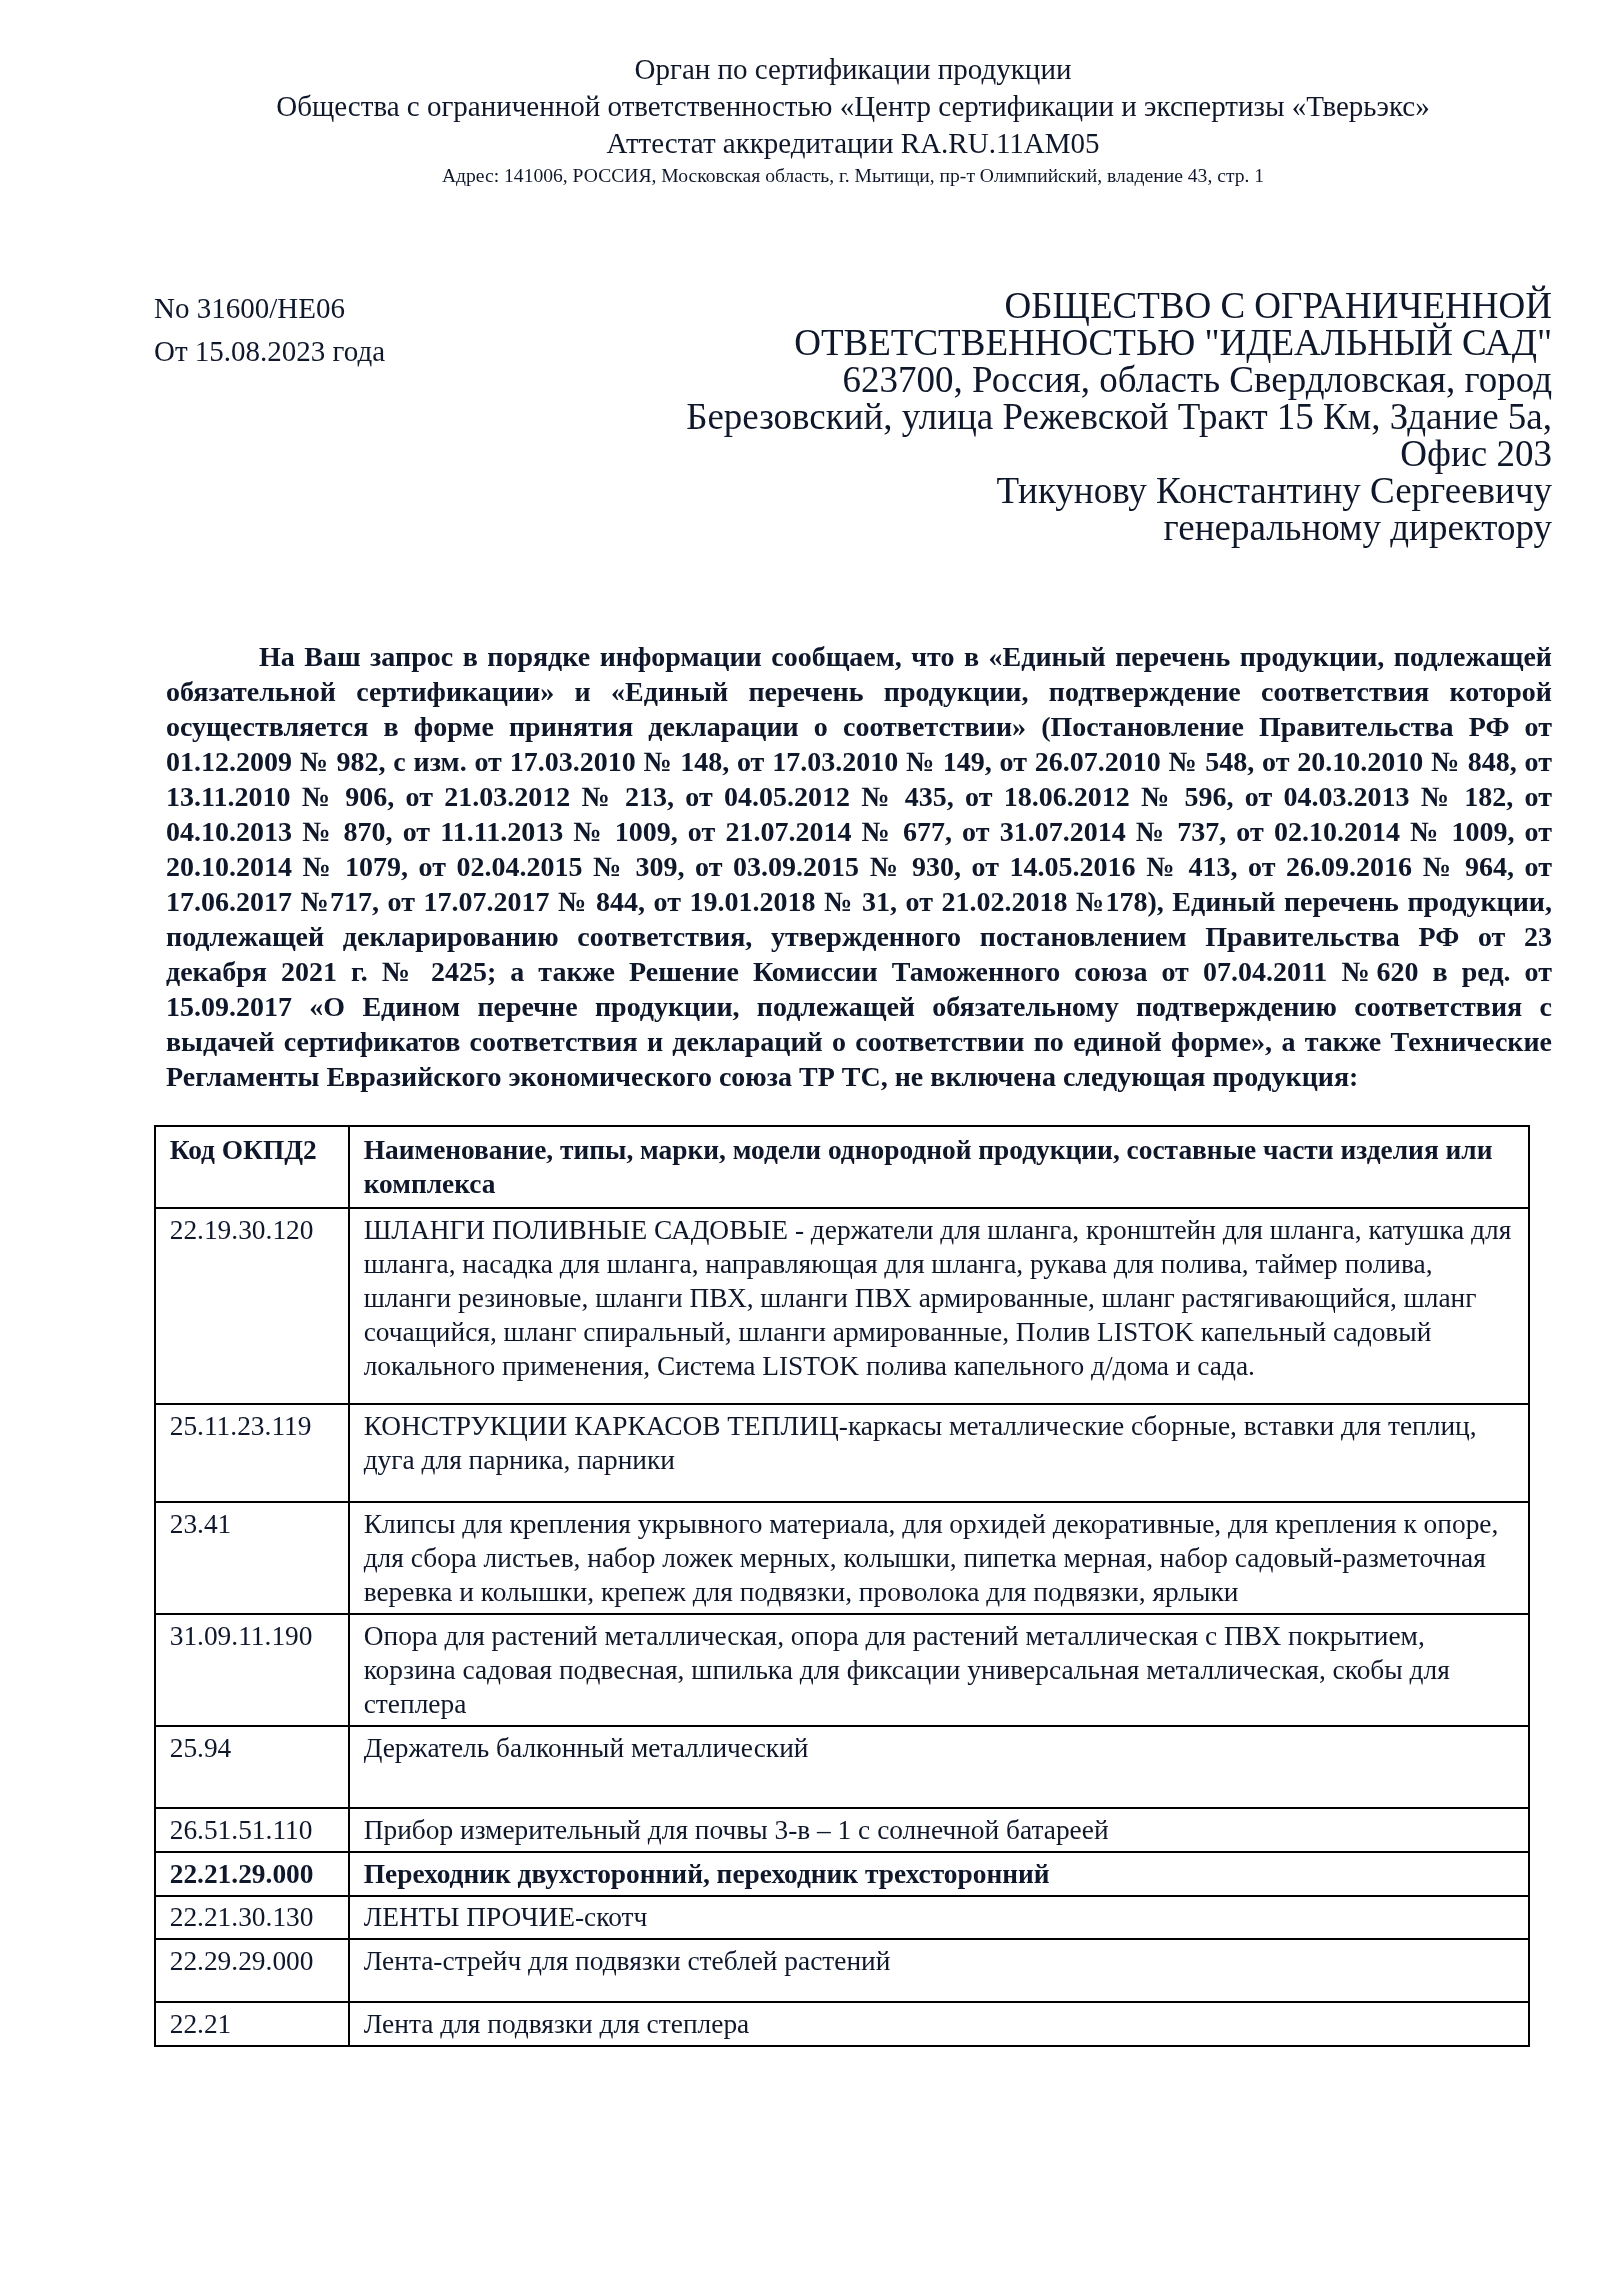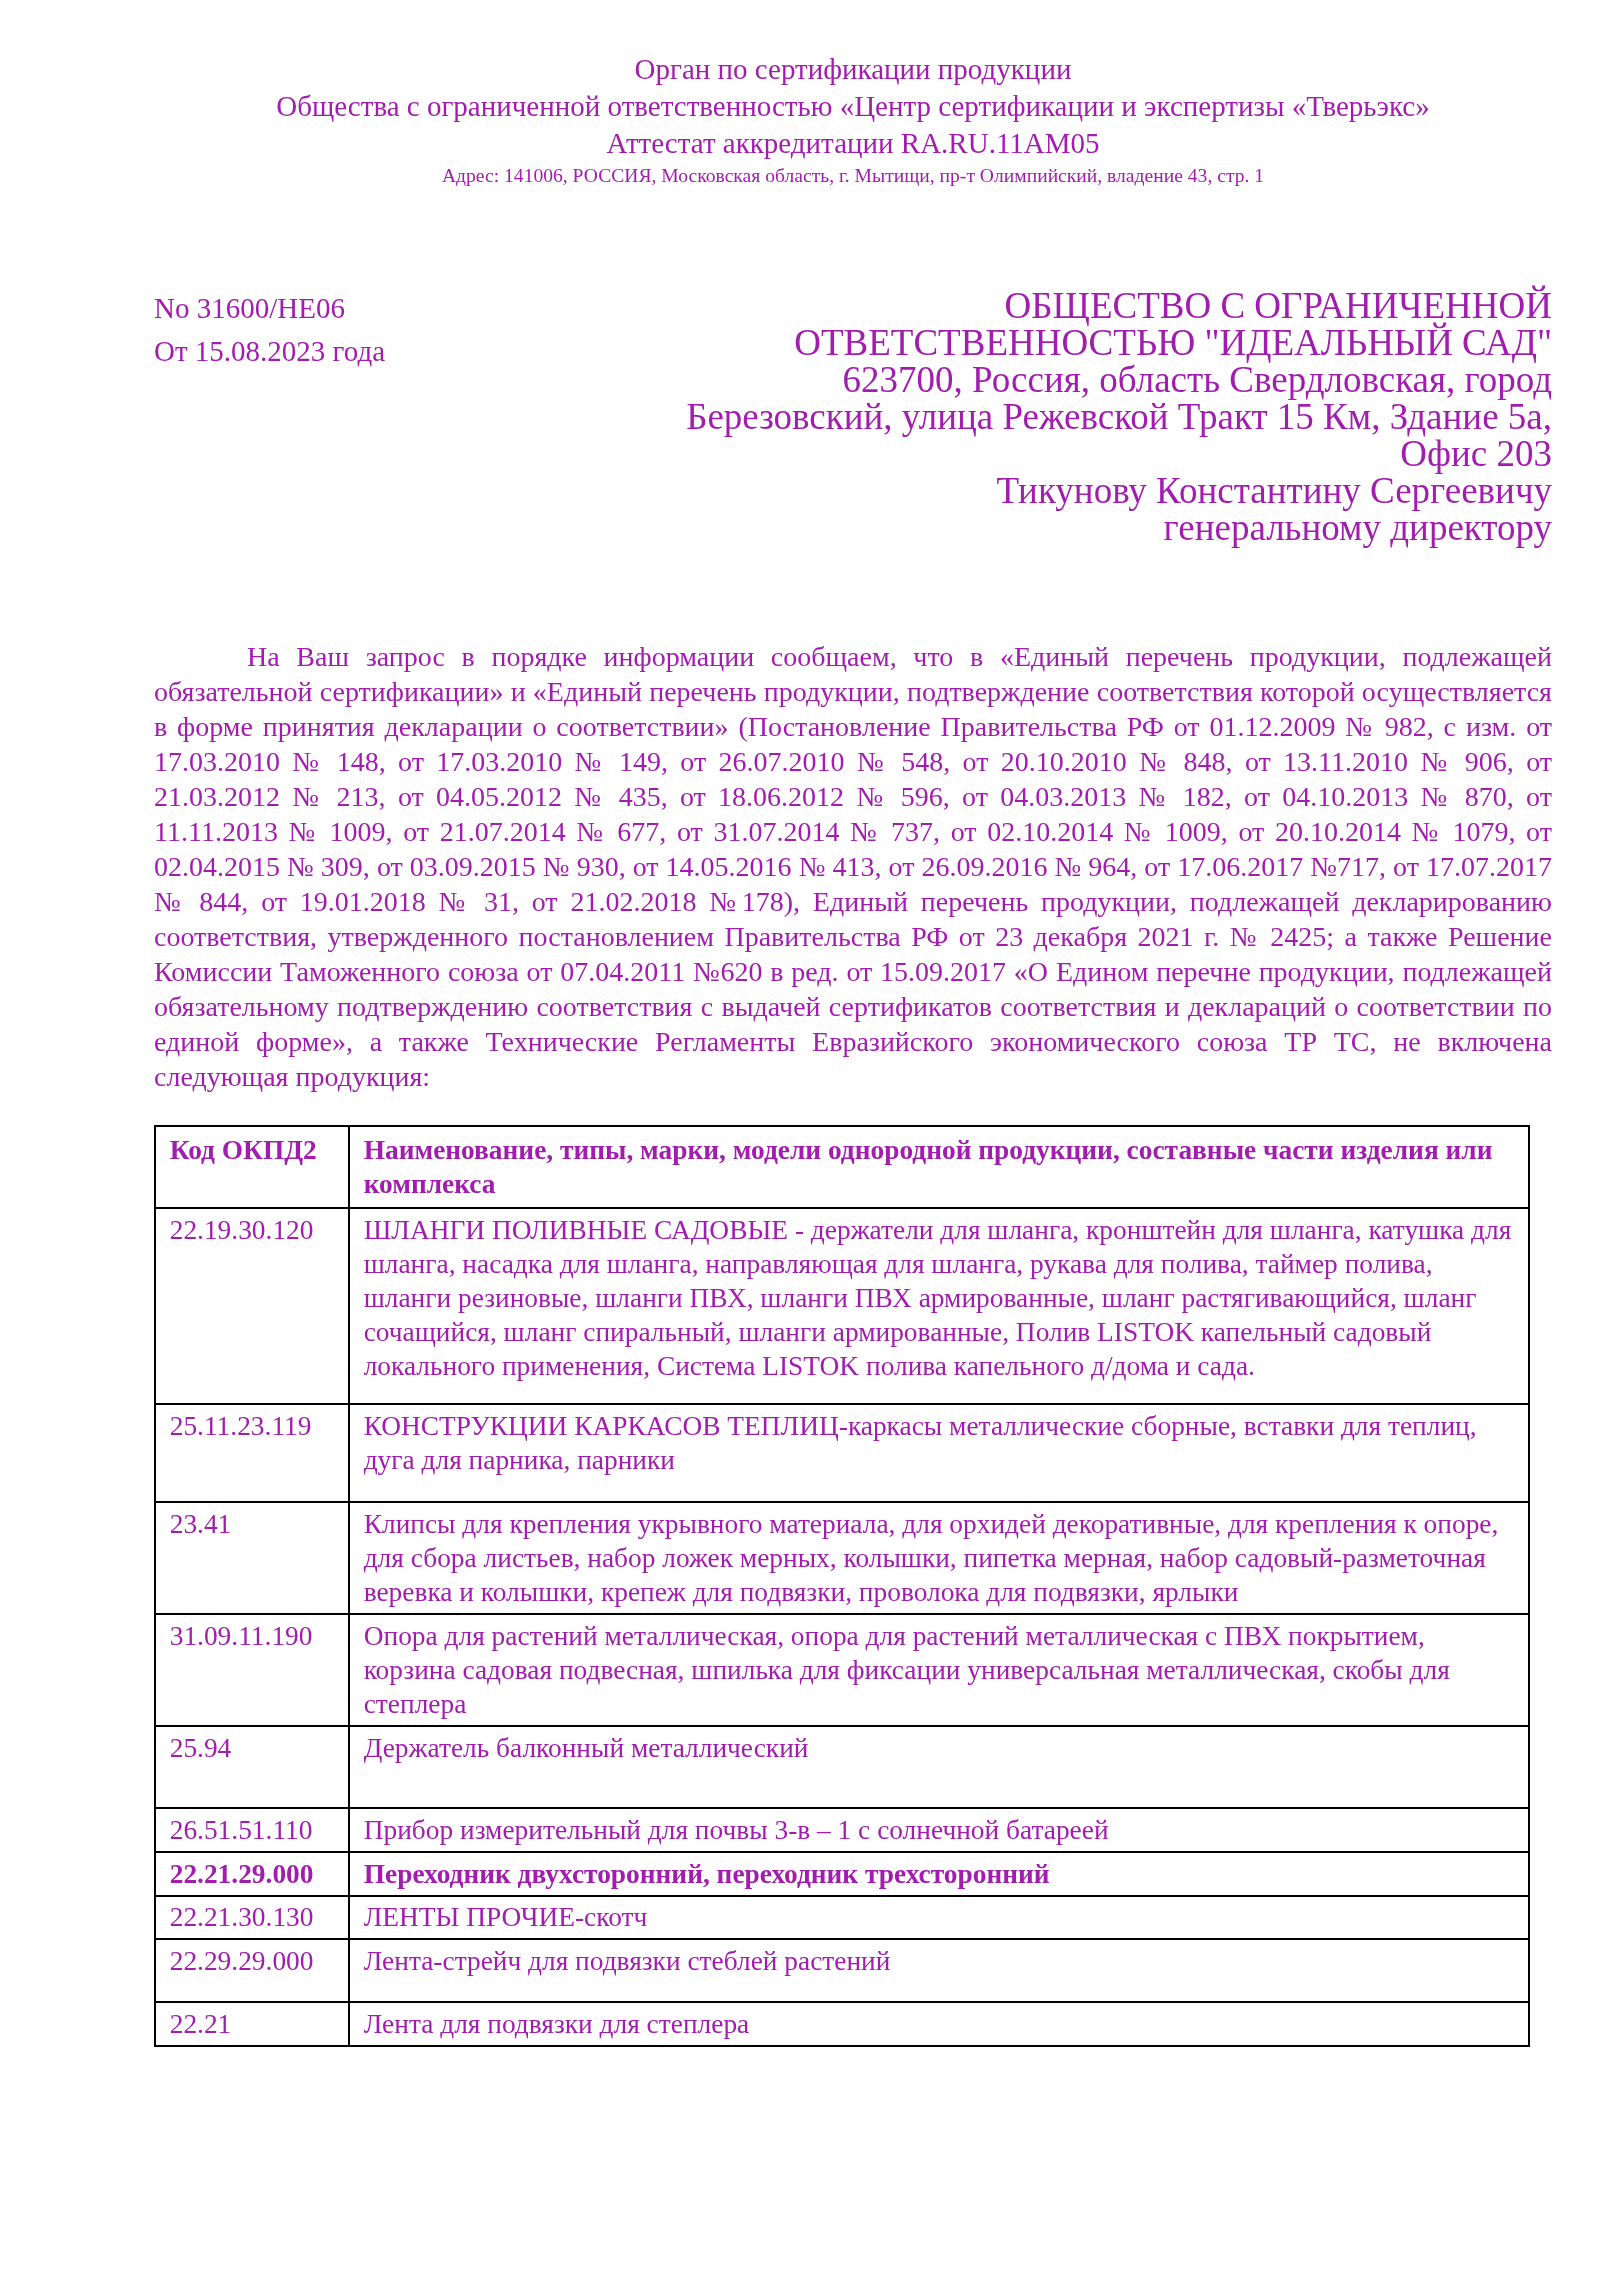--- a/index.html
+++ b/index.html
@@ -1,40 +1,41 @@
 <!DOCTYPE html>
 <html lang="ru"><head>
 <meta charset="utf-8">
 <style>
   html,body{margin:0;padding:0;background:#888;}
   .page{
     position:relative;
     width:1621px;height:2293px;
     margin:0 auto;
     background:#ffffff;
-    color:#a21caf;
+    color:#0f172a;
     font-family:"Liberation Serif","DejaVu Serif",serif;
     box-sizing:border-box;
     padding:51px 69px 0 154px;
     overflow:hidden;
   }
   
   .letterhead{text-align:center;}
   .letterhead .lh-line{font-size:29px;line-height:37px;}
   .letterhead .lh-address{font-size:19.6px;line-height:27.4px;}
   
   .ref-block{display:flex;margin-top:98px;}
   .ref-left{flex:0 0 auto;font-size:29px;line-height:43px;}
   .recipient{flex:1 1 auto;text-align:right;font-size:37px;line-height:37px;}
   
   .letter-body{
-    margin:93px 0 0 0;
+    margin:93px 0 0 12px;
     font-size:28px;line-height:35px;
     text-align:justify;
     text-indent:93px;
+    font-weight:bold;
   }
   
   table.products{
     border-collapse:collapse;
     margin-top:31px;
     width:1376px;
     table-layout:fixed;
   }
   table.products td,table.products th{
     border-left:2px solid #000;

